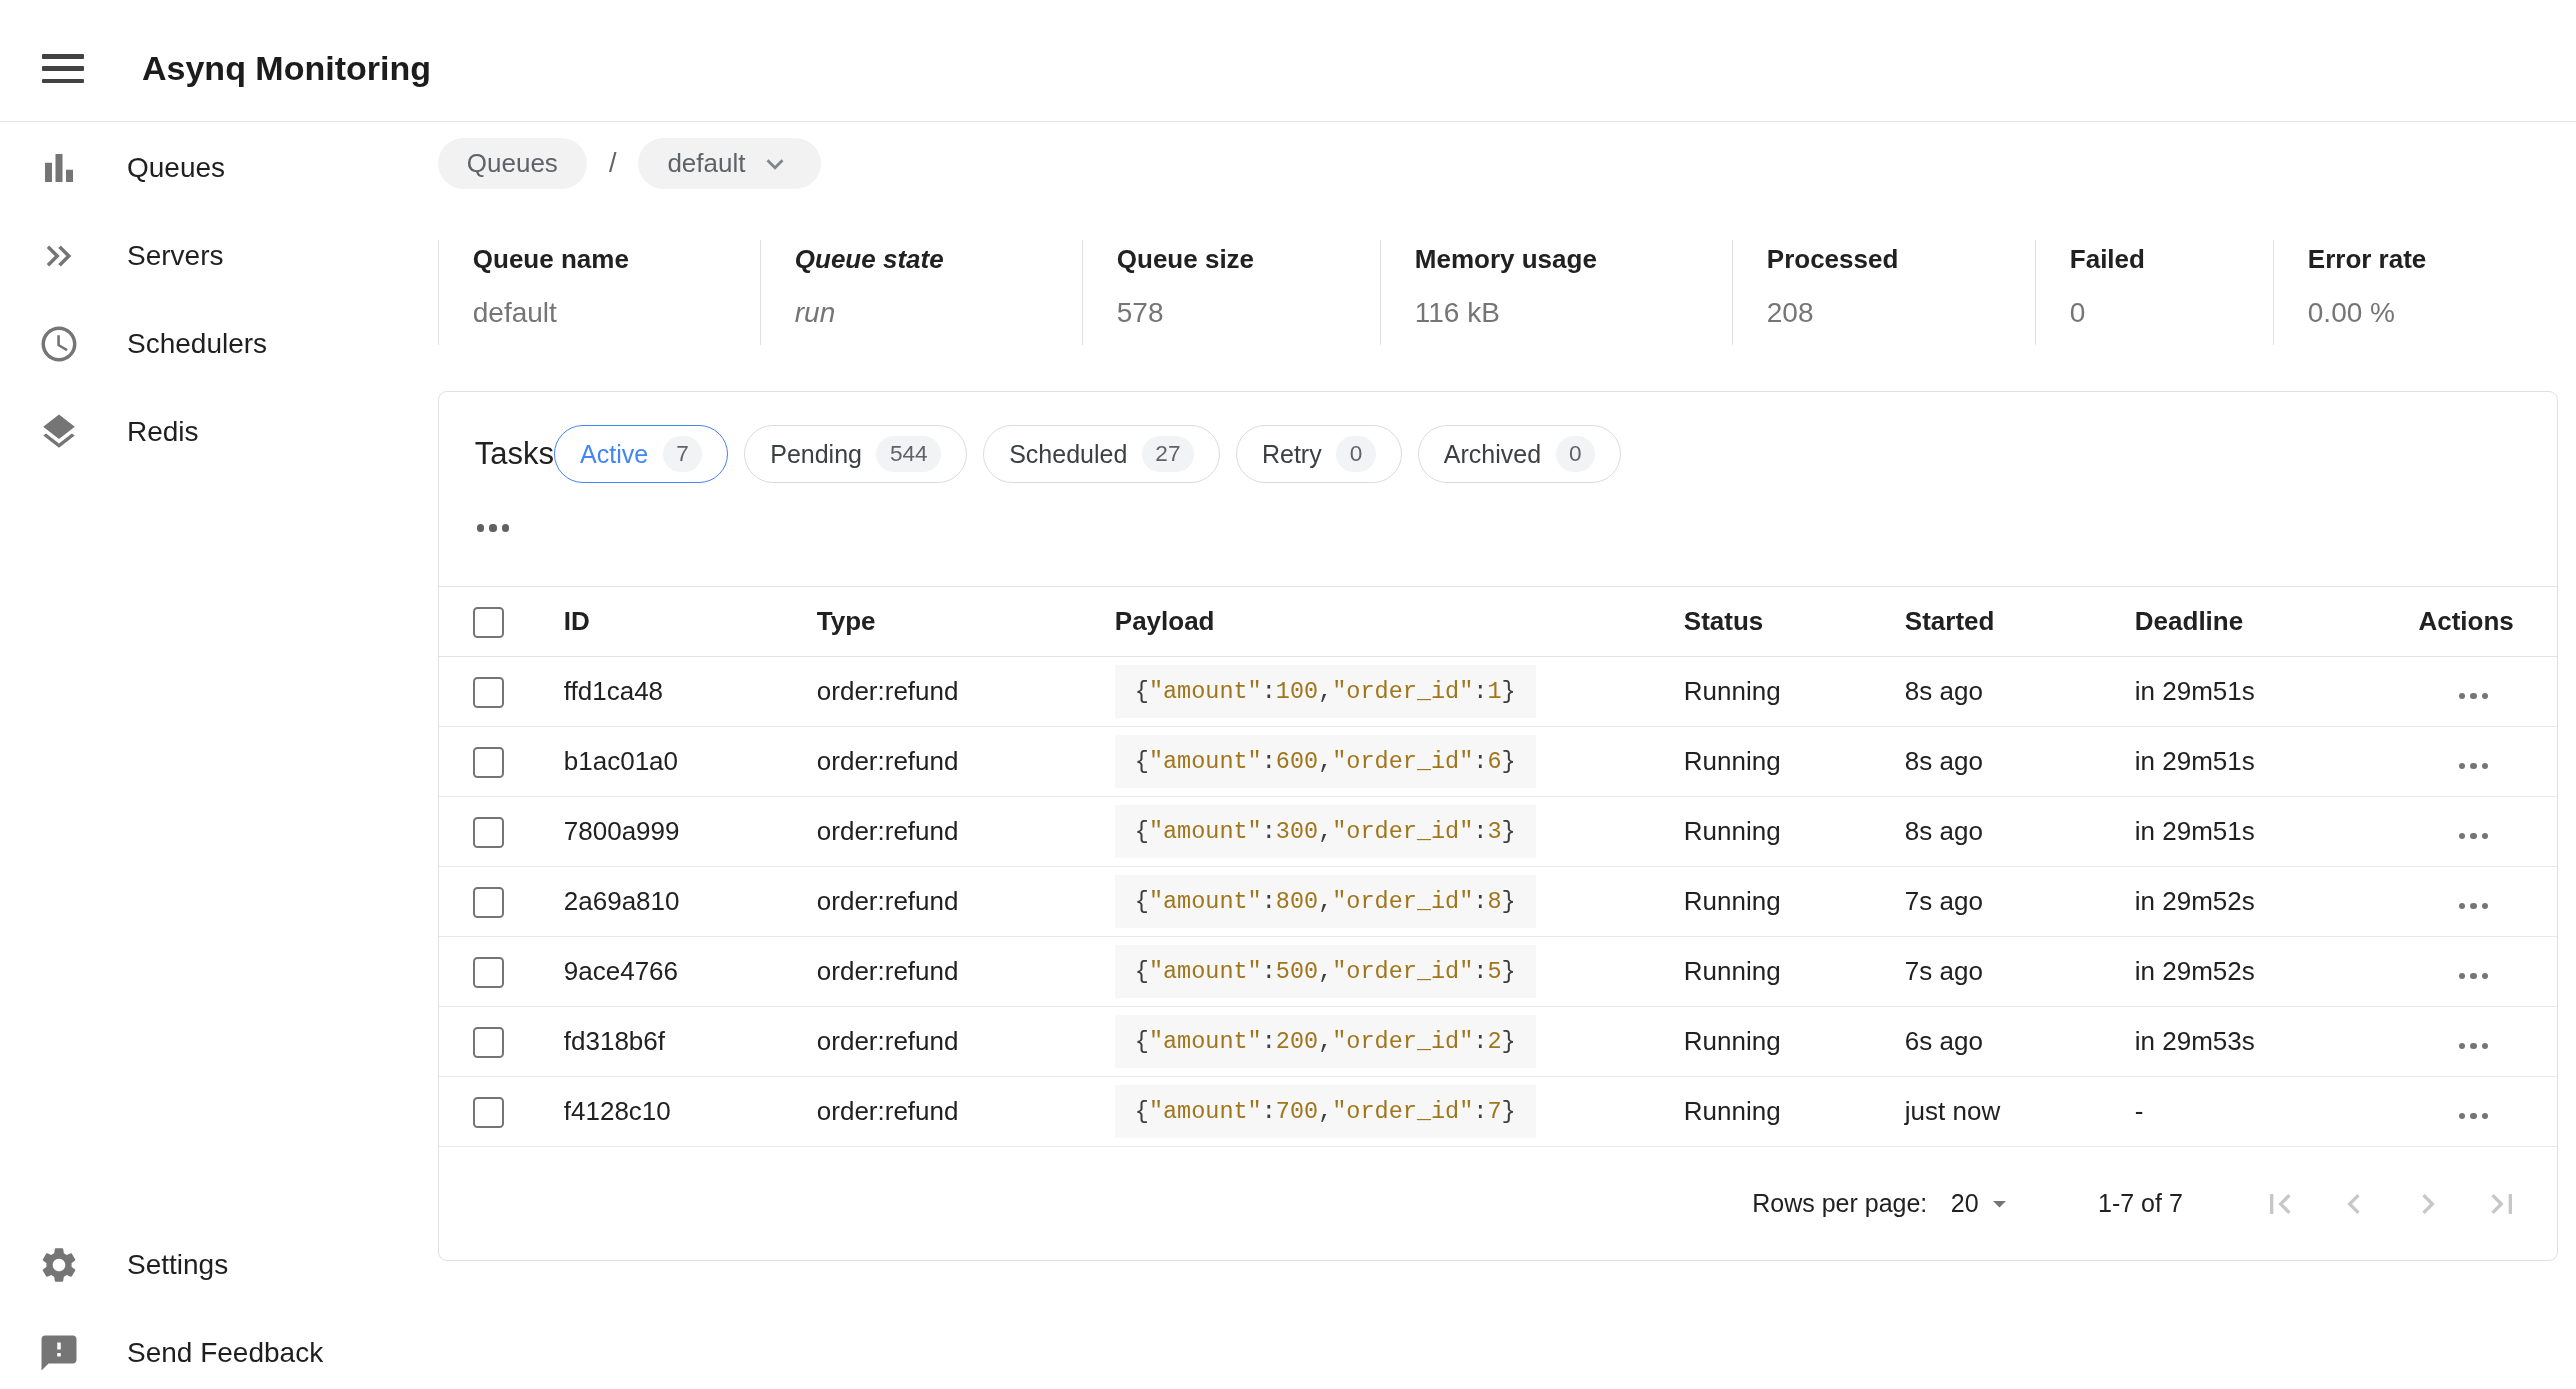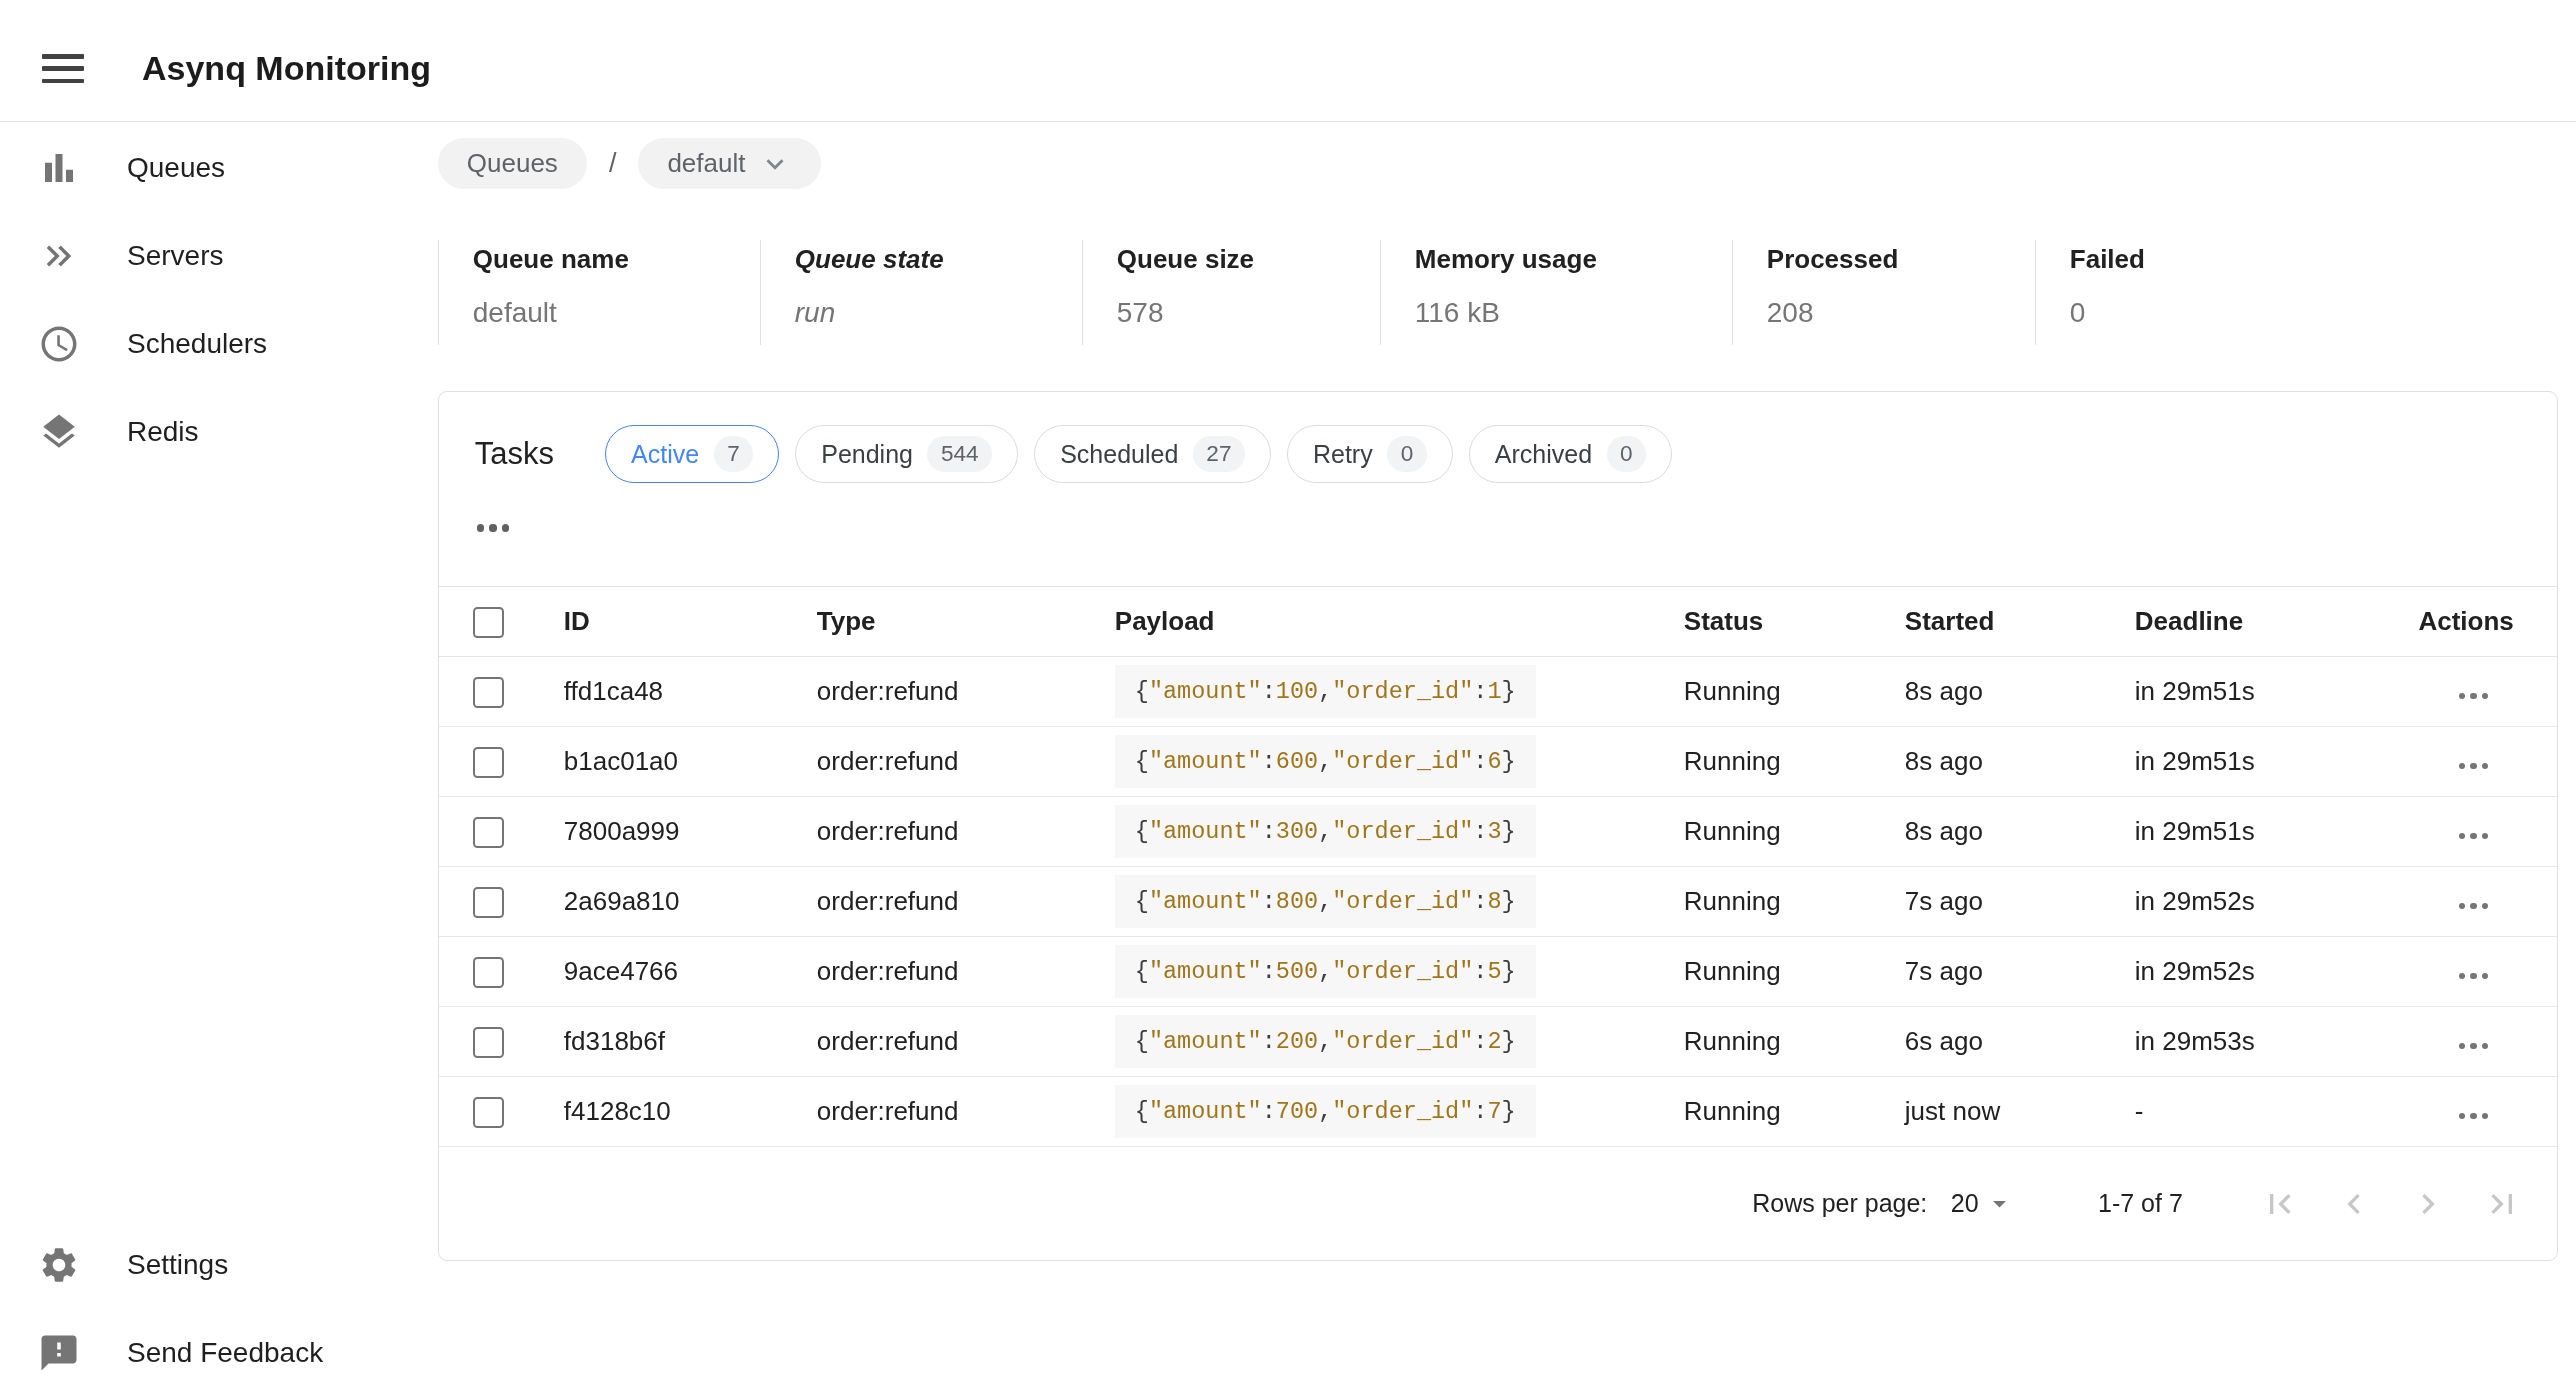--- a/index.html
+++ b/index.html
@@ -39,21 +39,21 @@
   .stats { position:absolute; top:134px; left:1.8px; display:flex; }
   .stat { border-left:0.9px solid #e0e0e0; padding:3.6px 18px 16.3px 34px; }
   .stat-label { font-size:26px; font-weight:bold; color:#212121; }
   .stat-value { margin-top:22px; font-size:28px; color:#757575; }
 
   
   .card { position:absolute; top:285px; left:1.8px; width:2120px; height:870px;
           border:0.9px solid #e0e0e0; border-radius:9px; background:#fff;
           display:flex; flex-direction:column; }
   .card-head { display:flex; align-items:center; padding:33px 36px 0 36px; }
-  .card-title { font-size:31px; color:#212121; margin-right:51px; }
+  .card-title { font-size:31px; color:#212121; }
   .chips { display:flex; gap:16px; }
   .chip { display:inline-flex; align-items:center; height:58px; padding:0 25px;
           border:1.8px solid #dadce0; border-radius:30px; background:#fff;
           font-size:25px; color:#3c4043; cursor:pointer; font-family:inherit; }
   .chip.active { border-color:#4285f4; color:#4285f4; }
   .chip-badge { margin-left:14.5px; background:#f1f3f4; color:#5f6368;
                 font-size:22.6px; padding:5.4px 13.5px; border-radius:18px; min-width:19px; text-align:center; }
 
   .more-btn { margin:27px 0 0 38px; width:51px; height:36px; border:none; background:none;
               display:flex; align-items:center; gap:5.4px; cursor:pointer; }
@@ -205,20 +205,24 @@
     <div class="stat" style="width: 303px;">
       <div class="stat-label">Processed</div>
       <div class="stat-value">208</div>
     </div>
 
     <div class="stat" style="width: 238px;">
       <div class="stat-label">Failed</div>
       <div class="stat-value">0</div>
     </div>
 
+    <div class="stat" style="width: 286px;">
+      <div class="stat-label">Error rate</div>
+      <div class="stat-value">0.00 %</div>
+    </div>
   </div>
 
   <section class="card">
     <div class="card-head">
       <div class="card-title">Tasks</div>
       <div class="chips" id="chips">
       <button class="chip active">
         <span class="chip-label">Active</span>
         <span class="chip-badge">7</span>
       </button>

